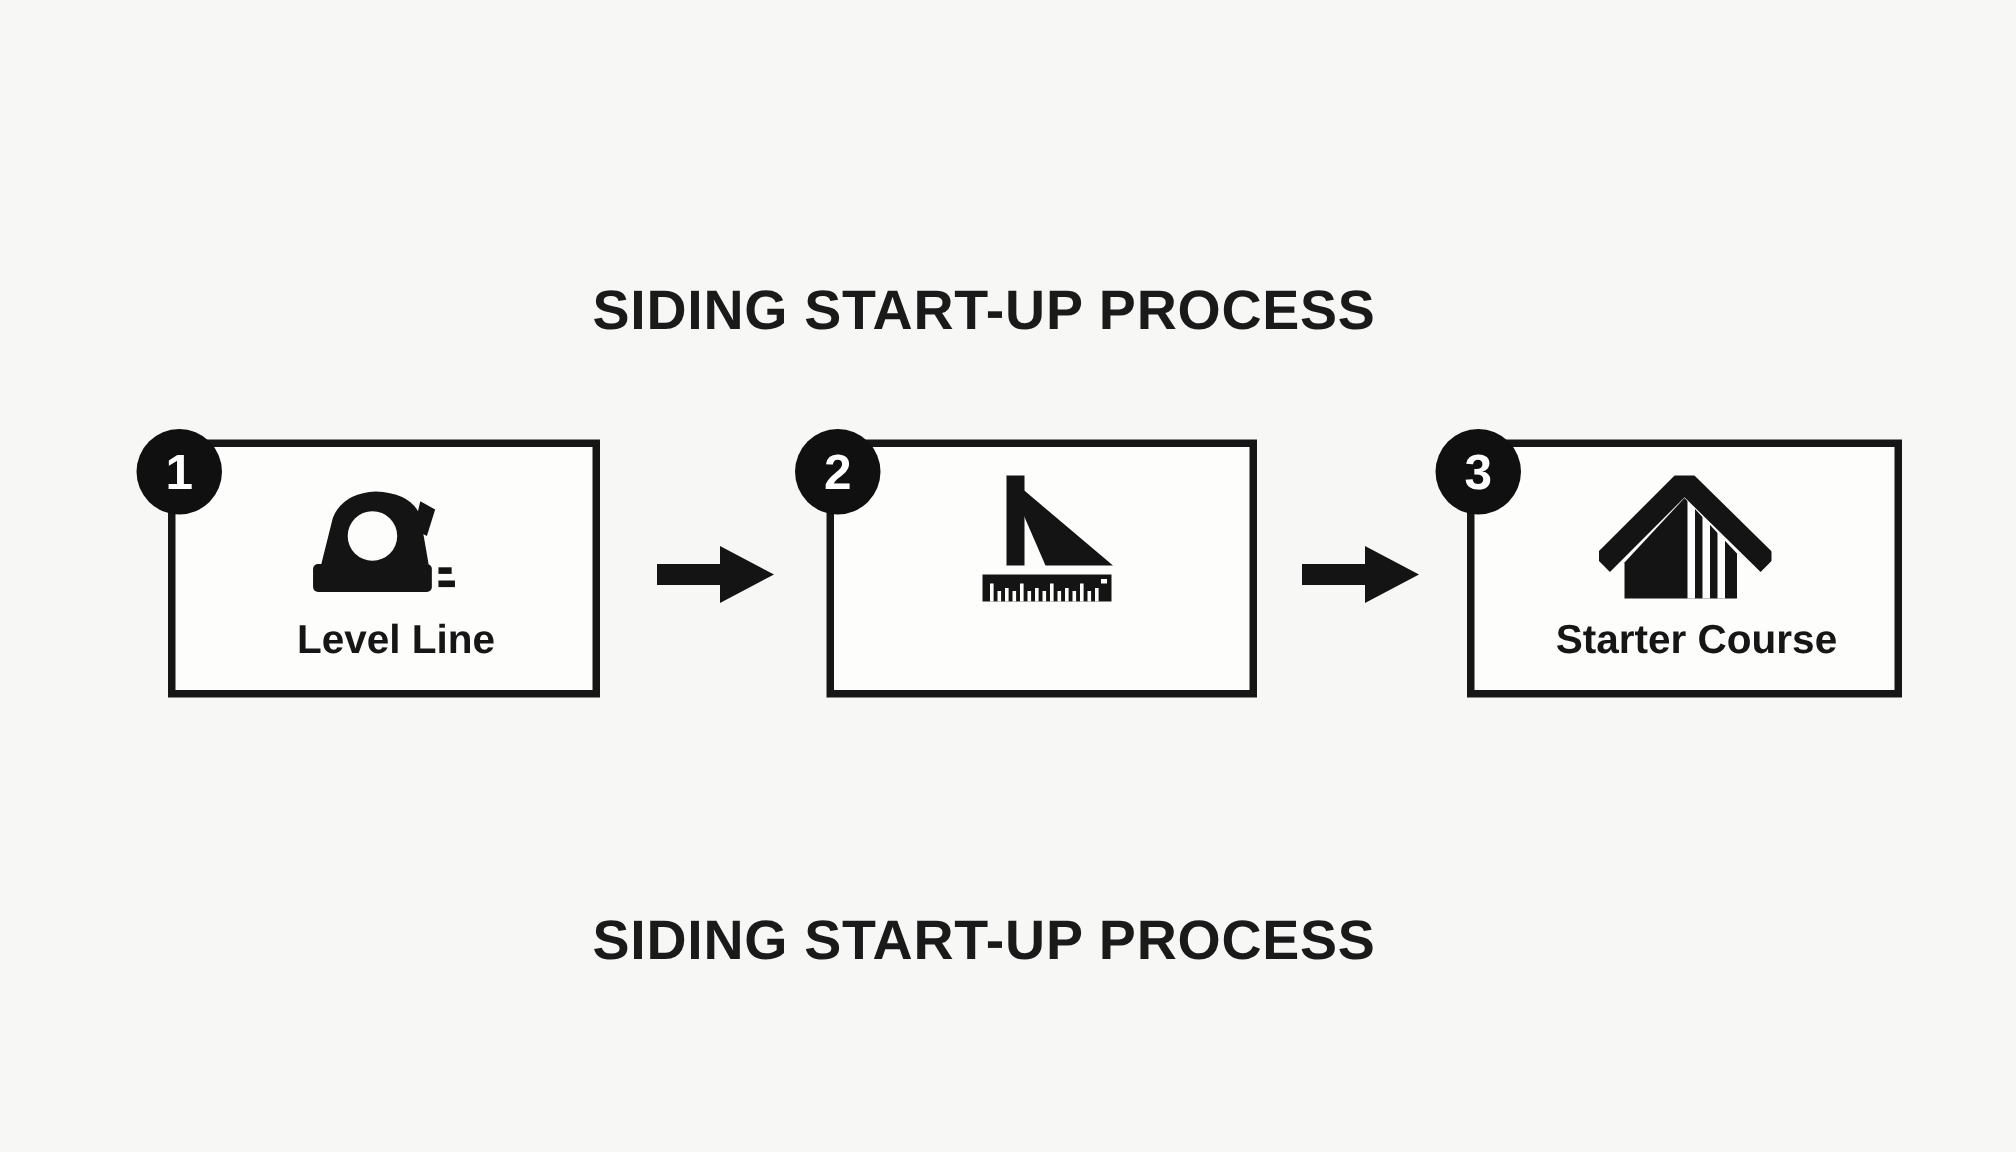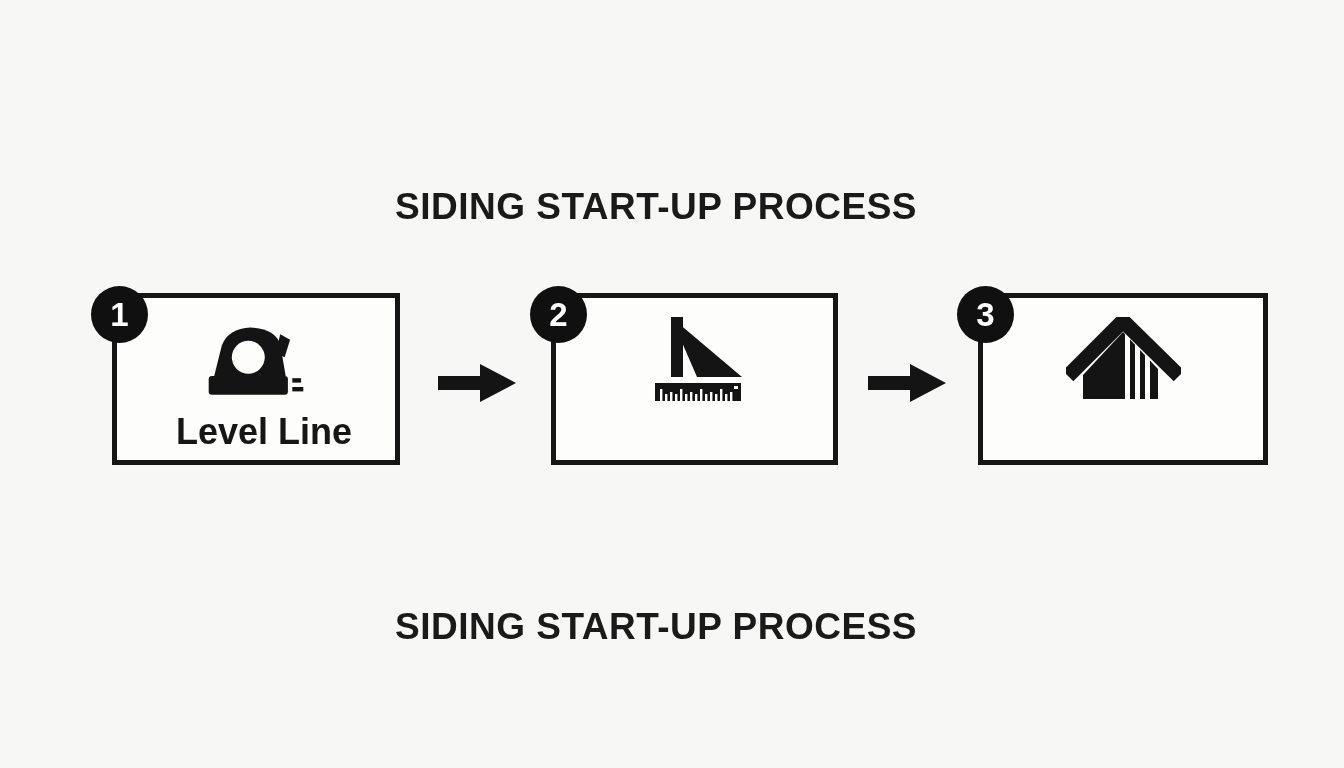--- a/index.html
+++ b/index.html
@@ -36,21 +36,21 @@
     display:flex;align-items:center;justify-content:center;
     font-size:33px;font-weight:700;
   }
   .icon-wrap{
     position:absolute;left:0;right:0;top:18px;height:86px;
     display:flex;align-items:center;justify-content:center;
   }
   .step-label{
     position:absolute;left:16px;right:0;top:113px;
     text-align:center;
-    font-size:36px;font-weight:700;color:#161616;
+    font-size:27px;font-weight:700;color:#161616;
   }
   .arrow{
     position:absolute;top:361px;width:80px;height:44px;
   }
   .arrow-1{left:438px;}
   .arrow-2{left:868px;}
   .ink{fill:#141414;}
   .paper{fill:#fdfdfc;}
 </style>
 </head>
@@ -128,17 +128,18 @@
       <svg width="115" height="84" viewBox="0 0 115 84" aria-hidden="true">
         <polygon class="ink" points="17,82 17,58 57,15 92,52 92,82"></polygon>
         <g fill="#fdfdfc">
           <rect x="59" y="17" width="5" height="65"></rect>
           <rect x="69" y="27" width="5" height="55"></rect>
           <rect x="79" y="37" width="5" height="45"></rect>
         </g>
         <polyline points="2,59 57,4 113,59" fill="none" stroke="#141414" stroke-width="15" stroke-linejoin="miter"></polyline>
       </svg>
     </div>
+    <div class="step-label">Starter Course</div>
   </div>
 
   <div class="title title-bottom">SIDING START-UP PROCESS</div>
 
 </div>
 
 </body></html>

